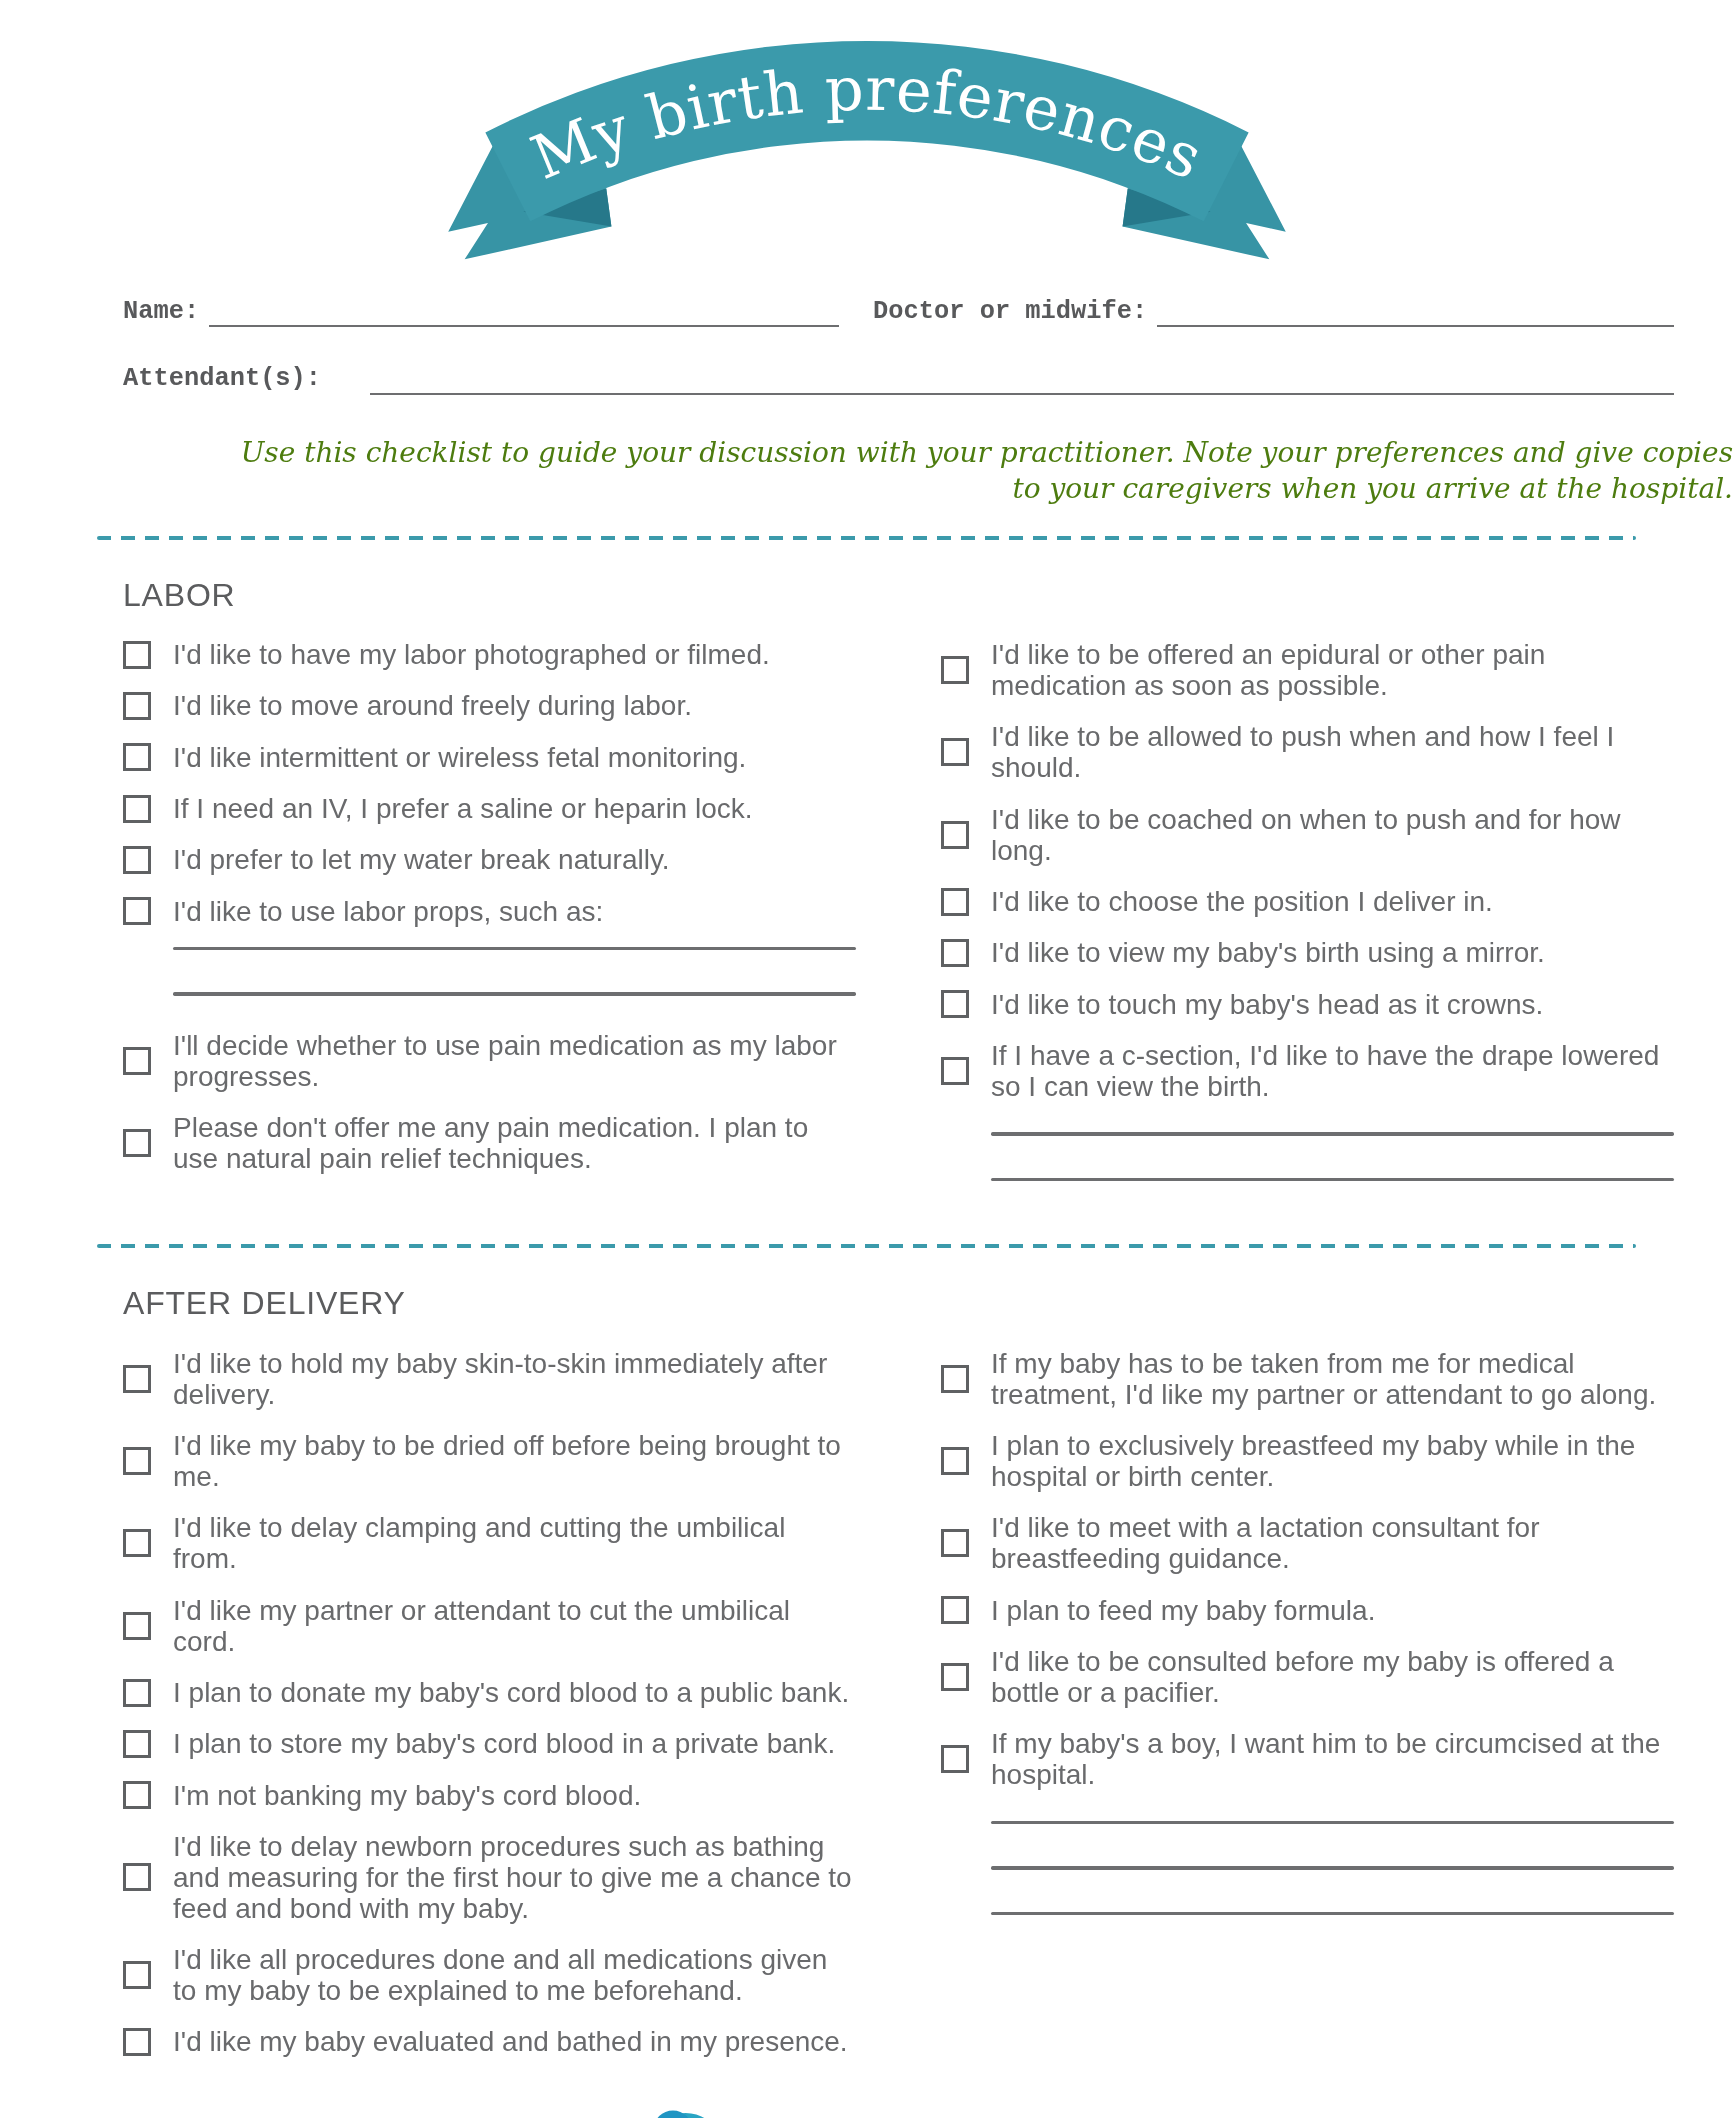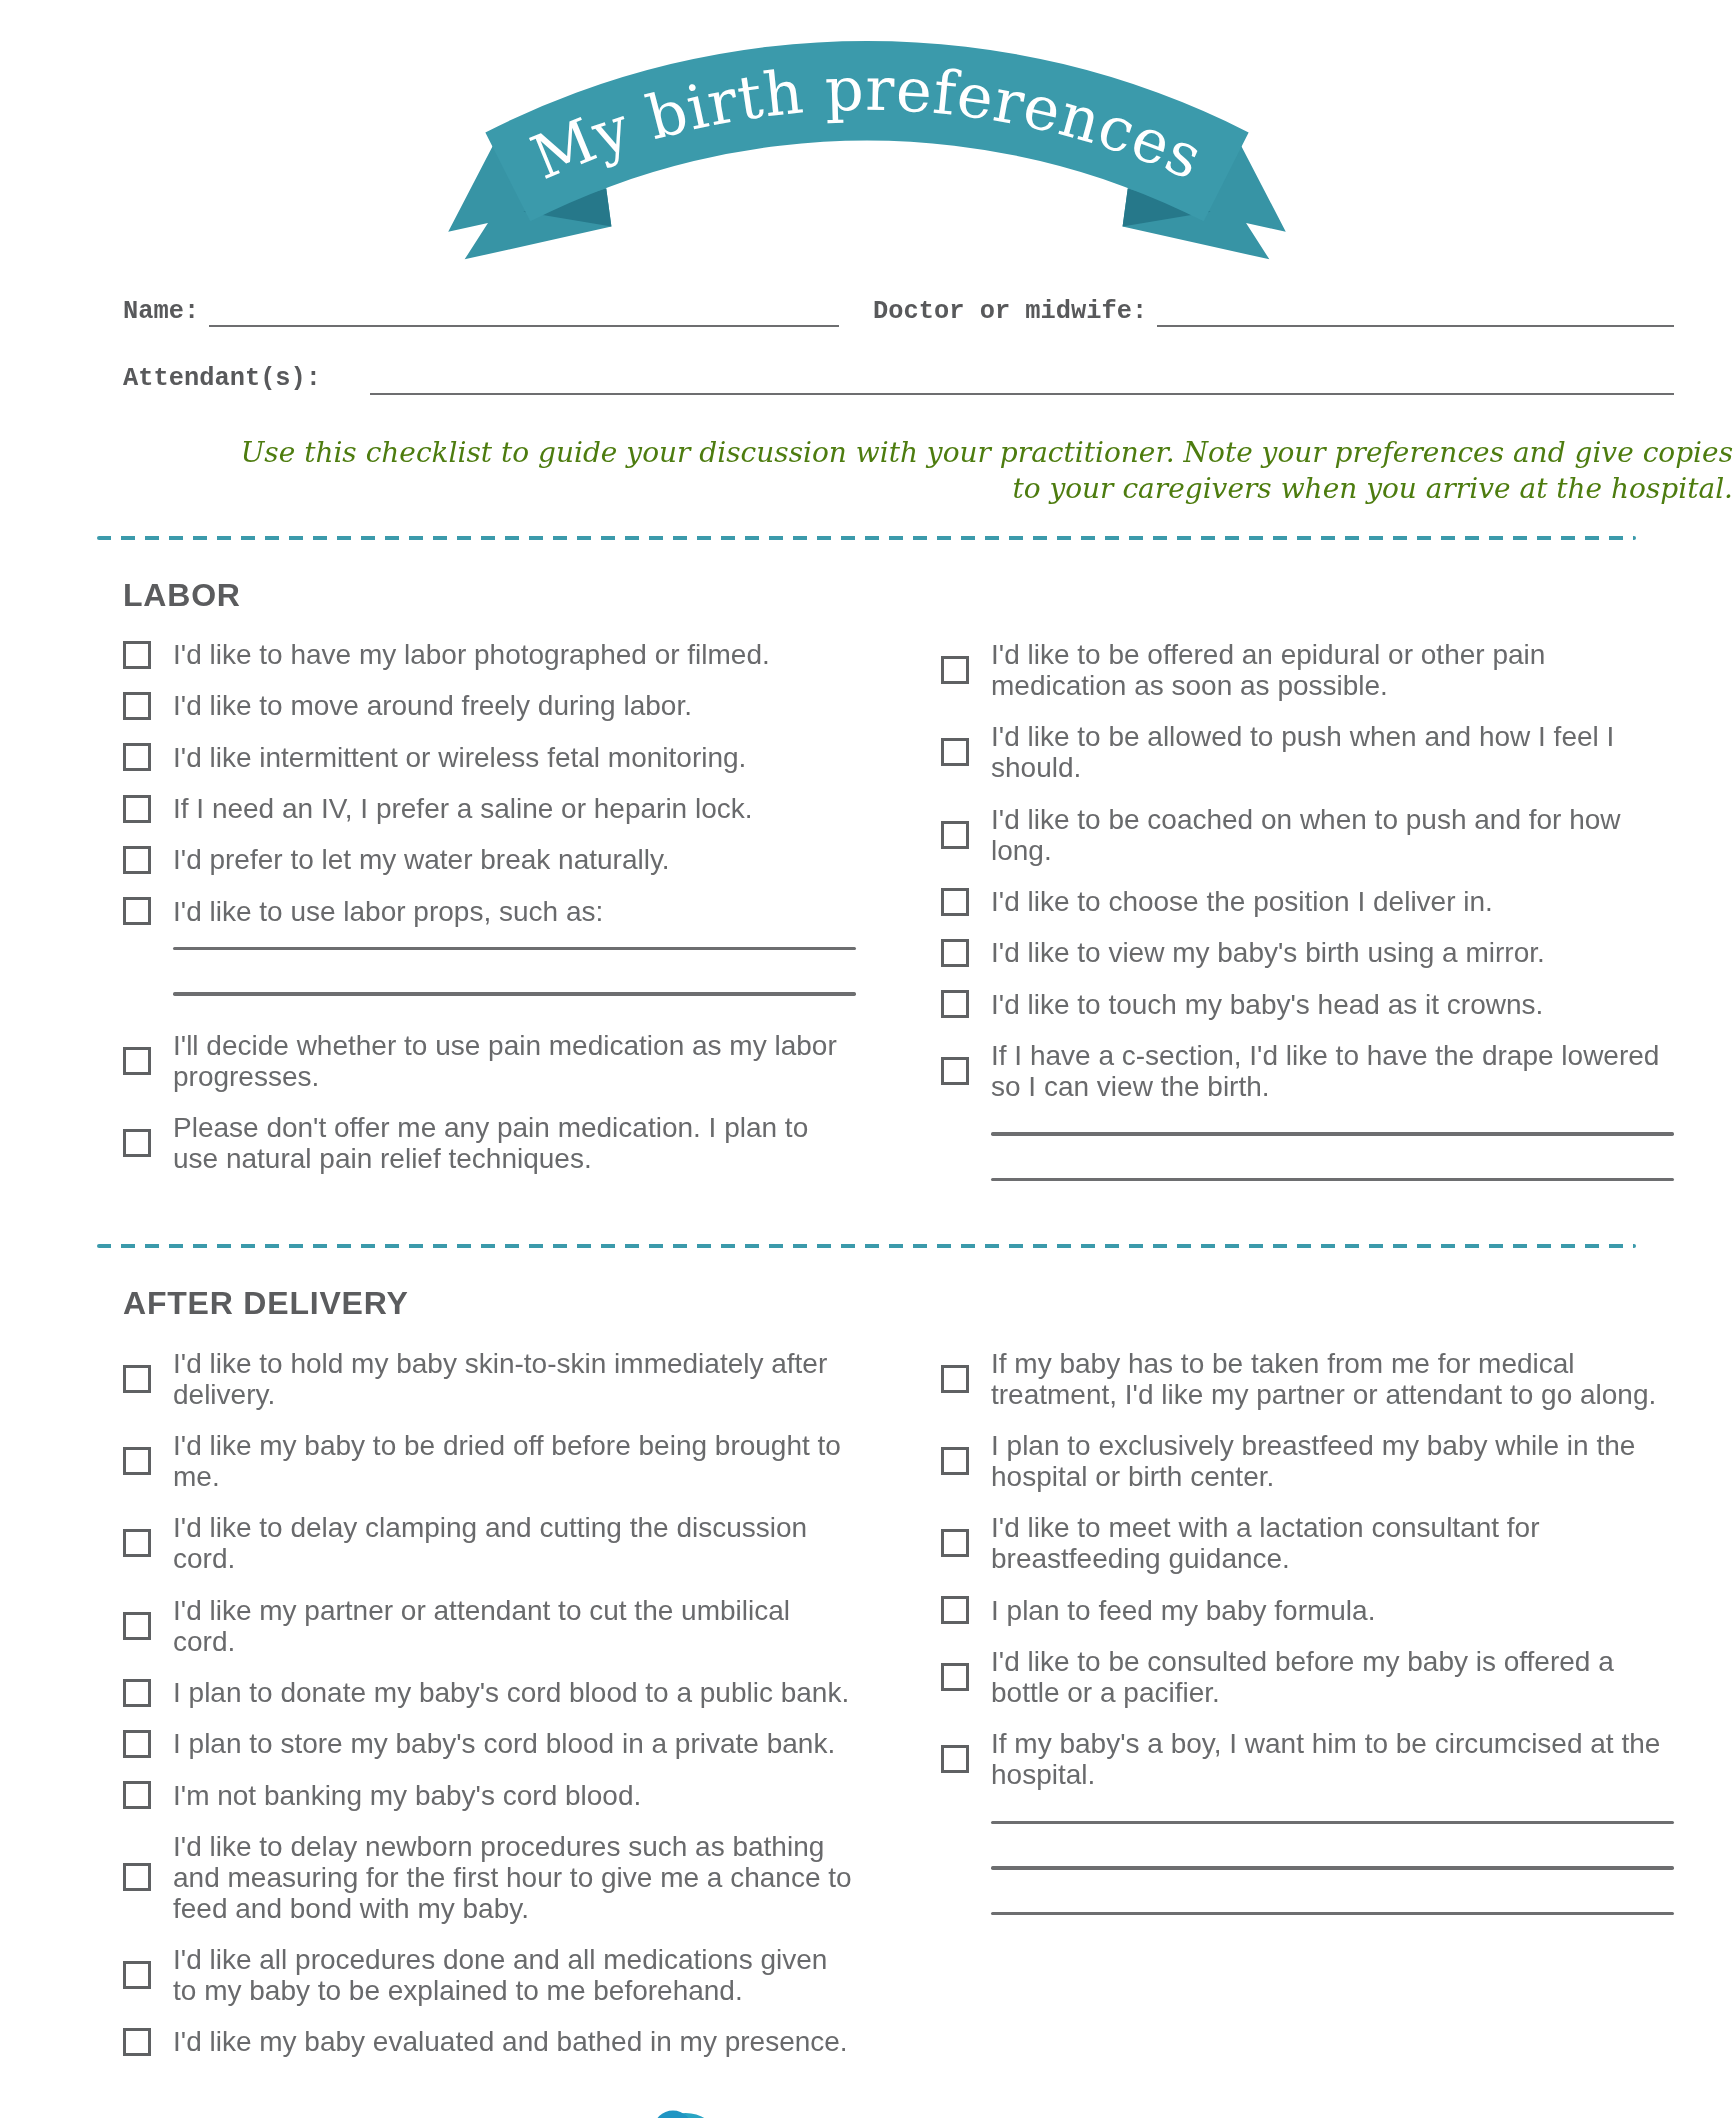--- a/index.html
+++ b/index.html
@@ -36,21 +36,21 @@
   
   .divider {
     height:4.2px; margin:29px 97px 0 97px;
     background:repeating-linear-gradient(90deg,#3b9aab 0 14.4px, transparent 14.4px 24px);
     border-radius:2.5px;
   }
   
   .section { padding:0 59px 0 123px; }
   .section-title {
     margin-top:37px; margin-bottom:25.4px;
-    font-size:32px; font-weight:bold; letter-spacing:0.8px; color:#5b5c5e;
+    font-size:32px; font-weight:normal; letter-spacing:0.8px; color:#5b5c5e;
   }
   .cols { display:grid; grid-template-columns:1fr 1fr; column-gap:85px; align-items:start; }
   .item { display:flex; align-items:center; margin-bottom:20.3px; }
   .checkbox {
     width:28px; height:28px; flex:0 0 28px; box-sizing:border-box;
     border:3.4px solid #5f6163; background:#ffffff; margin-right:22px;
   }
   .item-text { font-size:28px; line-height:31px; color:#696a6c; }
   .write-lines { margin:12px 0 34px 50px; }
   .write-lines.tight { margin-top:30.5px; }
@@ -190,21 +190,21 @@
         <div class="item">
           <span class="checkbox"></span>
           <span class="item-text">I'd like to hold my baby skin-to-skin immediately after delivery.</span>
         </div>
         <div class="item">
           <span class="checkbox"></span>
           <span class="item-text">I'd like my baby to be dried off before being brought to me.</span>
         </div>
         <div class="item">
           <span class="checkbox"></span>
-          <span class="item-text">I'd like to delay clamping and cutting the discussion cord.</span>
+          <span class="item-text">I'd like to delay clamping and cutting the umbilical from.</span>
         </div>
         <div class="item">
           <span class="checkbox"></span>
           <span class="item-text">I'd like my partner or attendant to cut the umbilical cord.</span>
         </div>
         <div class="item">
           <span class="checkbox"></span>
           <span class="item-text">I plan to donate my baby's cord blood to a public bank.</span>
         </div>
         <div class="item">

